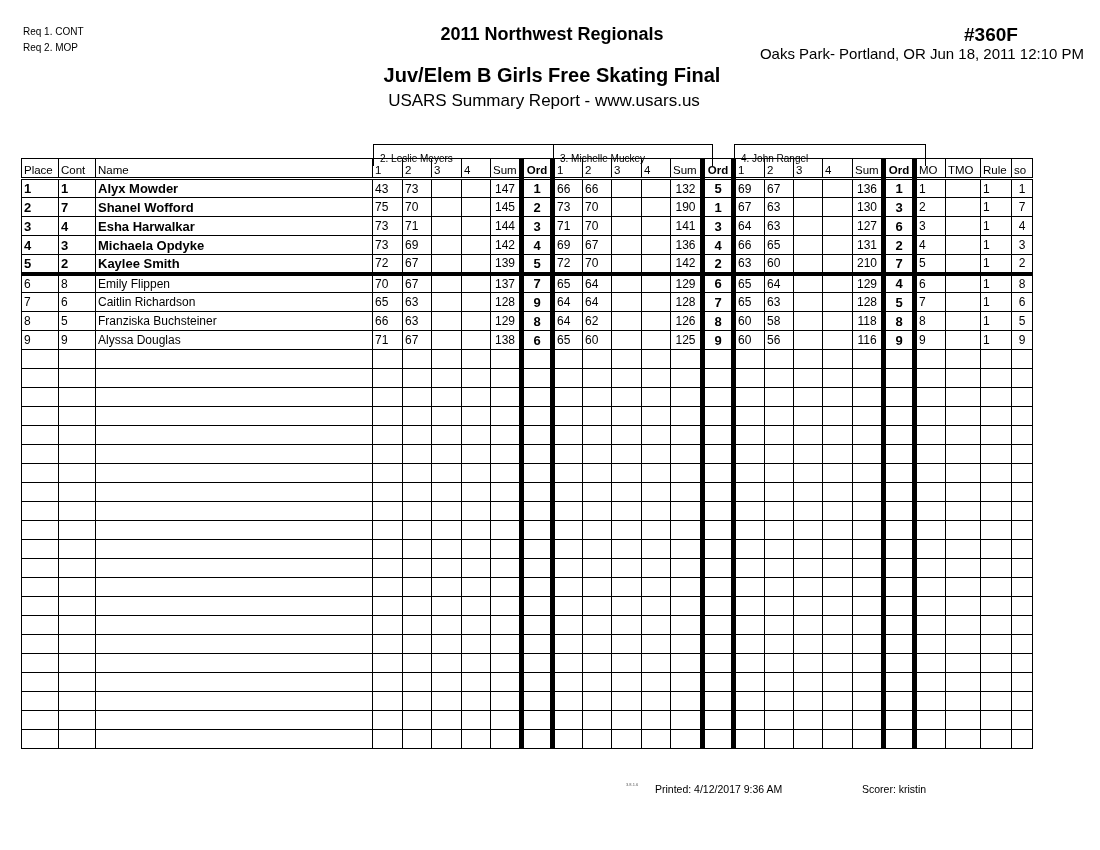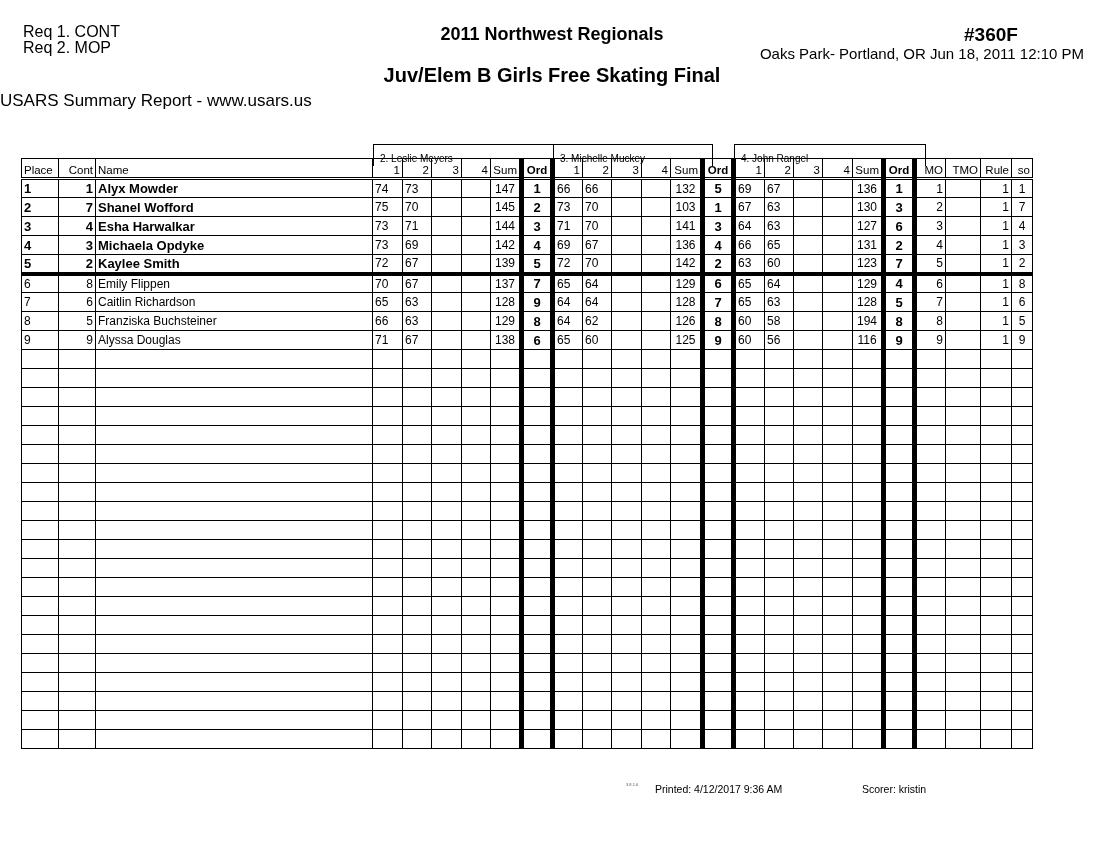--- a/index.html
+++ b/index.html
@@ -1,33 +1,33 @@
 <!DOCTYPE html>
 <html><head>
 <meta charset="utf-8">
 <style>
   html, body { margin:0; padding:0; background:#fff; }
   body { width:1100px; height:850px; position:relative; font-family:"Liberation Sans", sans-serif; color:#000; overflow:hidden; }
   .abs { position:absolute; }
-  .req { left:23px; font-size:16px; line-height:14px; }
+  .req { left:23px; font-size:10px; line-height:14px; }
   .title1 { left:0; width:1104px; text-align:center; top:24px; font-size:18px; font-weight:bold; }
   .title2 { left:0; width:1084px; text-align:right; top:45px; font-size:15px; }
   .title3 { left:0; width:1104px; text-align:center; top:64px; font-size:20px; font-weight:bold; }
-  .title4 { left:0; width:1088px; text-align:left; top:91px; font-size:17px; }
+  .title4 { left:0; width:1088px; text-align:center; top:91px; font-size:17px; }
   .evno { left:964px; top:24px; font-size:19px; font-weight:bold; }
 
   .judgebox { position:absolute; top:144px; height:22px; border:1px solid #000; border-bottom:none; box-sizing:border-box; font-size:10px; padding:8px 0 0 6px; }
 
   table.grid { position:absolute; left:21px; top:158px; border-collapse:collapse; table-layout:fixed; font-size:12px;padding-left:16px; }
   table.grid td { border:1px solid #000; height:19px; padding:0 2px; white-space:nowrap; overflow:hidden; box-sizing:border-box; }
   table.grid tr.hdr td { height:20px; border-bottom:3px double #000; font-size:11.5px; vertical-align:bottom; padding-bottom:1px; }
   table.grid tr.top td { font-weight:bold; font-size:13px; }
   table.grid tr.top td.jscore { font-weight:normal; font-size:12px; }
   table.grid tr.sep td { border-bottom:4px solid #000; }
-  .c { text-align:right; }
+  .c { text-align:left; }
   .r { text-align:center; }
   .l { text-align:left; }
   .ordc { font-weight:bold; font-size:13px; text-align:center; border-left:5px solid #000 !important; border-right:5px solid #000 !important; }
   tr.hdr .ordc { font-weight:bold; font-size:11.5px; }
   .footer { top:783px; font-size:10.5px;padding-left:6px; }
   .ver { top:782px; left:626px; font-size:4px; color:#555; }
 </style>
 </head>
 <body>
 
@@ -97,21 +97,21 @@
       <td class="ordc">Ord</td>
       <td class="c">MO</td>
       <td class="c">TMO</td>
       <td class="c">Rule</td>
       <td class="c">so</td>
     </tr>
   <tr class="top">
         <td class="l">1</td>
         <td class="c">1</td>
         <td class="l">Alyx Mowder</td>
-        <td class="l jscore">74</td>
+        <td class="l jscore">43</td>
         <td class="l jscore">73</td>
         <td class="l jscore"></td>
         <td class="l jscore"></td>
         <td class="r jscore">147</td>
         <td class="ordc">1</td>
         <td class="l jscore">66</td>
         <td class="l jscore">66</td>
         <td class="l jscore"></td>
         <td class="l jscore"></td>
         <td class="r jscore">132</td>
@@ -134,21 +134,21 @@
         <td class="l jscore">75</td>
         <td class="l jscore">70</td>
         <td class="l jscore"></td>
         <td class="l jscore"></td>
         <td class="r jscore">145</td>
         <td class="ordc">2</td>
         <td class="l jscore">73</td>
         <td class="l jscore">70</td>
         <td class="l jscore"></td>
         <td class="l jscore"></td>
-        <td class="r jscore">103</td>
+        <td class="r jscore">190</td>
         <td class="ordc">1</td>
         <td class="l jscore">67</td>
         <td class="l jscore">63</td>
         <td class="l jscore"></td>
         <td class="l jscore"></td>
         <td class="r jscore">130</td>
         <td class="ordc">3</td>
         <td class="c jscore">2</td>
         <td class="c jscore"></td>
         <td class="c jscore">1</td>
@@ -221,21 +221,21 @@
         <td class="l jscore">72</td>
         <td class="l jscore">70</td>
         <td class="l jscore"></td>
         <td class="l jscore"></td>
         <td class="r jscore">142</td>
         <td class="ordc">2</td>
         <td class="l jscore">63</td>
         <td class="l jscore">60</td>
         <td class="l jscore"></td>
         <td class="l jscore"></td>
-        <td class="r jscore">123</td>
+        <td class="r jscore">210</td>
         <td class="ordc">7</td>
         <td class="c jscore">5</td>
         <td class="c jscore"></td>
         <td class="c jscore">1</td>
         <td class="r jscore">2</td>
       </tr>
       <tr>
         <td class="l">6</td>
         <td class="c">8</td>
         <td class="l">Emily Flippen</td>
@@ -302,21 +302,21 @@
         <td class="l jscore">64</td>
         <td class="l jscore">62</td>
         <td class="l jscore"></td>
         <td class="l jscore"></td>
         <td class="r jscore">126</td>
         <td class="ordc">8</td>
         <td class="l jscore">60</td>
         <td class="l jscore">58</td>
         <td class="l jscore"></td>
         <td class="l jscore"></td>
-        <td class="r jscore">194</td>
+        <td class="r jscore">118</td>
         <td class="ordc">8</td>
         <td class="c jscore">8</td>
         <td class="c jscore"></td>
         <td class="c jscore">1</td>
         <td class="r jscore">5</td>
       </tr>
       <tr>
         <td class="l">9</td>
         <td class="c">9</td>
         <td class="l">Alyssa Douglas</td>

